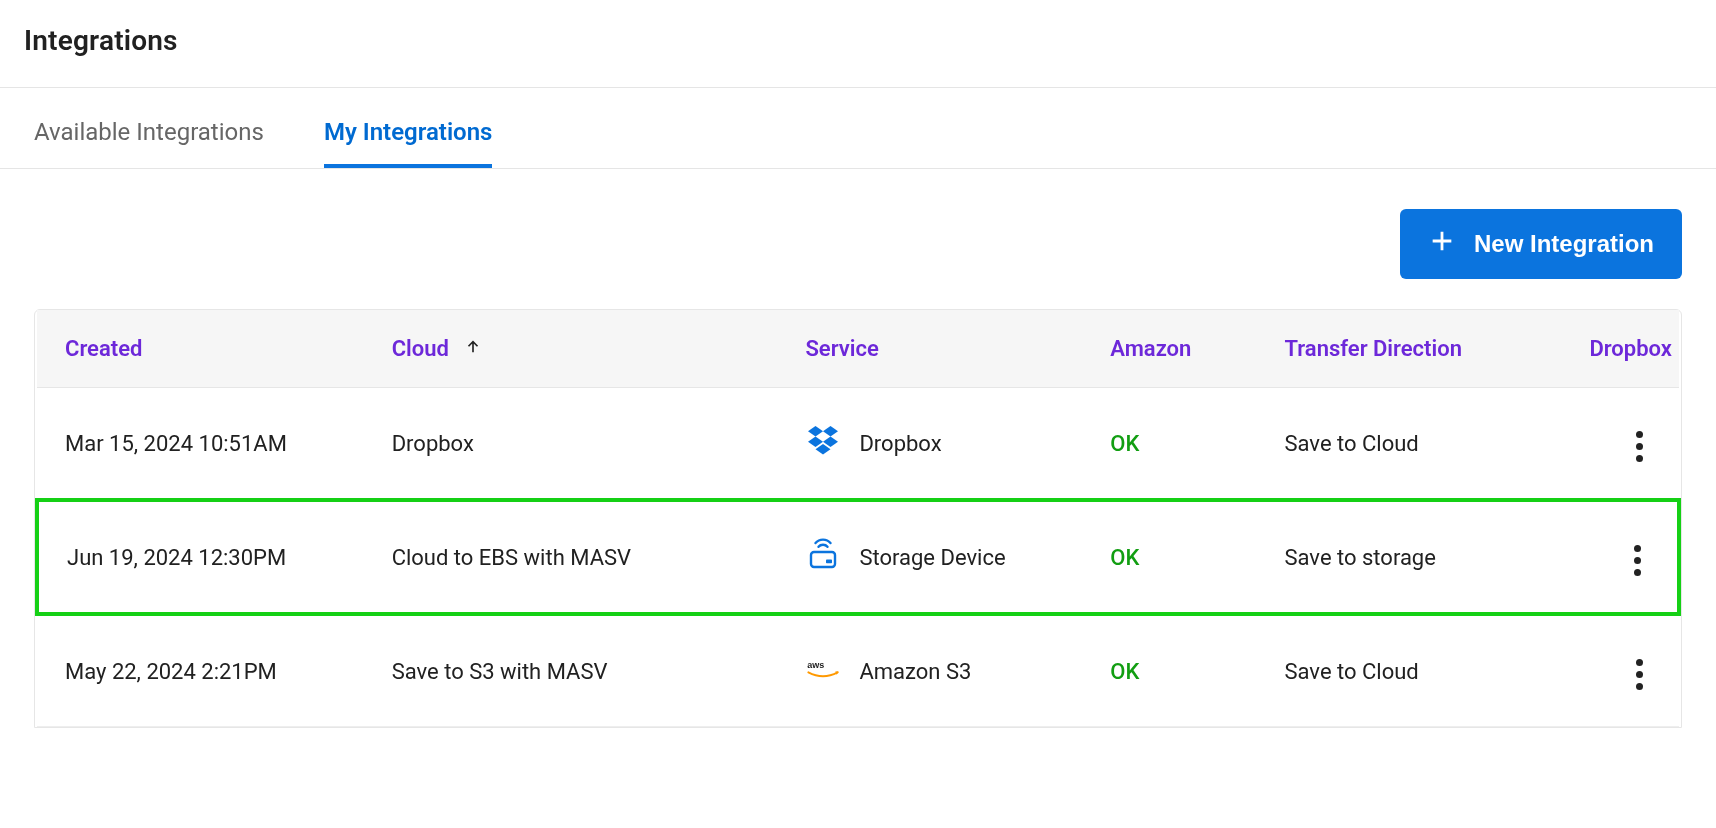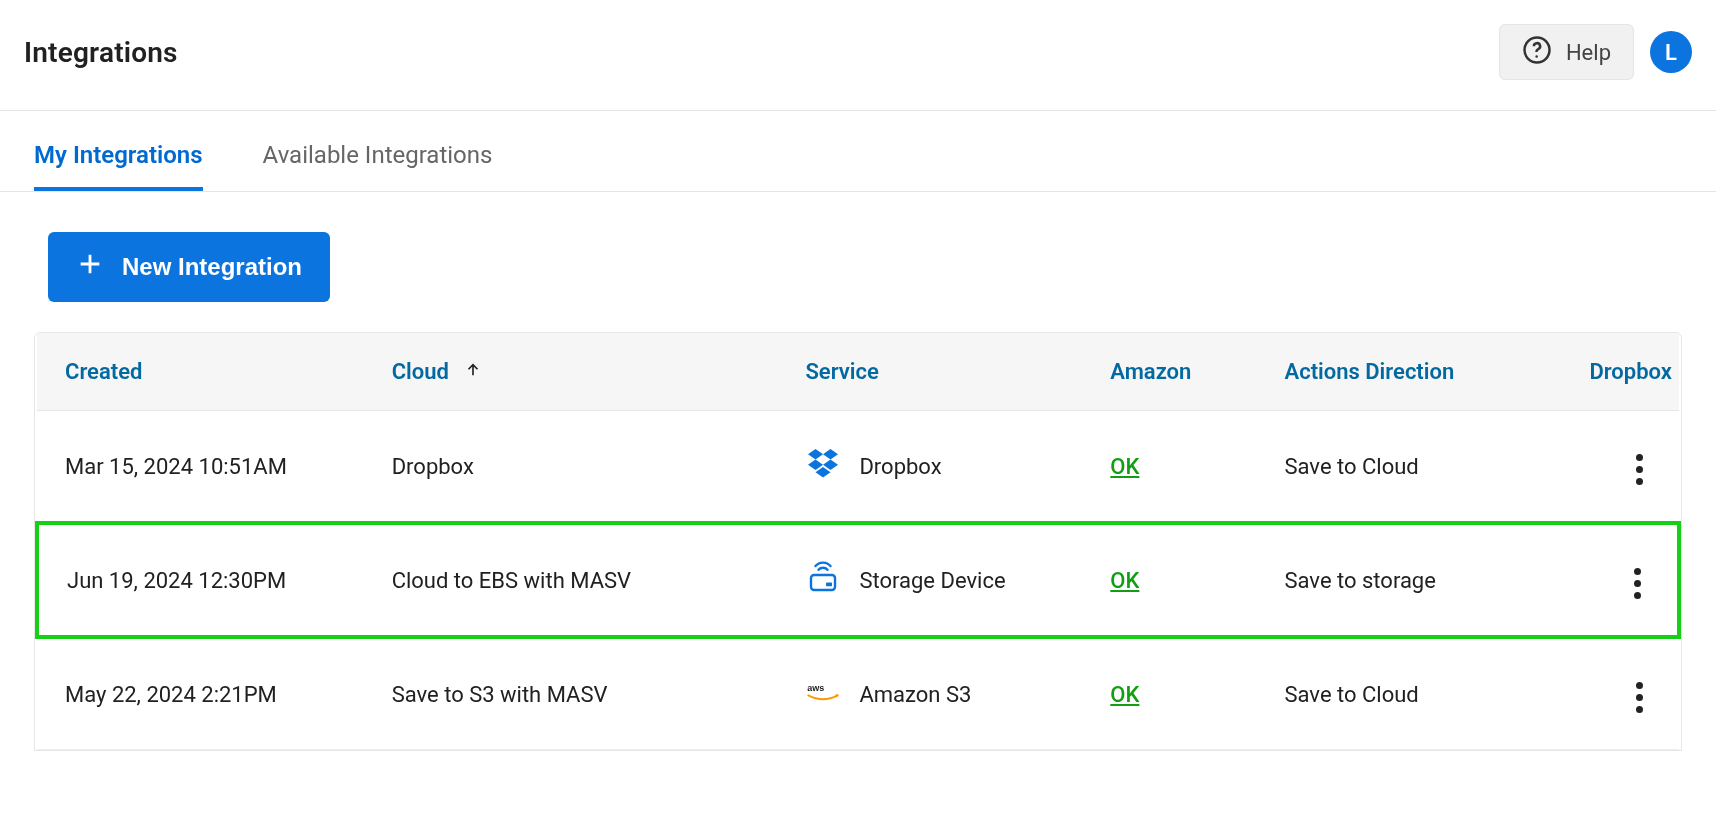--- a/index.html
+++ b/index.html
@@ -11,72 +11,57 @@
   .help-pill { display:flex; align-items:center; gap:14px; background:#f1f1f1; border:1px solid #e5e5e5; border-radius:6px; padding:10px 22px; cursor:pointer; }
   .help-pill svg { width:30px; height:30px; }
   .help-text { font-size:22px; color:#444; }
   .avatar { width:42px; height:42px; border-radius:50%; background:#0b74de; color:#fff; display:flex; align-items:center; justify-content:center; font-size:22px; font-weight:600; cursor:pointer; }
   
   .tabs-wrap { padding: 0 34px; border-bottom:1px solid #e5e5e5; }
   .tabs { display:flex; gap:60px; }
   .tab { padding: 30px 0 18px 0; font-size:24px; color:#666; cursor:pointer; border-bottom:4px solid transparent; }
   .tab.active { color:#006ad1; font-weight:600; border-bottom-color:#0b74de; }
   
-  .toolbar { display:flex; justify-content:flex-start; padding: 40px 34px 30px 48px; }
+  .toolbar { display:flex; justify-content:flex-end; padding: 40px 34px 30px 48px; }
   .new-btn { display:flex; align-items:center; gap:18px; background:#0b74de; color:#fff; font-size:24px; font-weight:600; padding:18px 28px; border:none; border-radius:6px; cursor:pointer; }
   .new-btn svg { width:28px; height:28px; }
   
   .table-wrap { margin: 0 34px 0 34px; border:1px solid #e6e6e6; border-radius:6px 6px 0 0; overflow:visible; }
   table { width:100%; border-collapse:collapse; table-layout:fixed; }
-  thead th { text-align:left; background:#f6f6f6; font-size:22px; font-weight:600; color:#0369a1; padding:26px 28px; border-bottom:1px solid #e6e6e6; }
+  thead th { text-align:left; background:#f6f6f6; font-size:22px; font-weight:600; color:#6d28d9; padding:26px 28px; border-bottom:1px solid #e6e6e6; }
   thead th.actions-h { text-align:right; }
   thead th .sort-ic { margin-left:10px; }
   tbody td { font-size:22px; padding:30px 28px; border-bottom:1px solid #eee; vertical-align:middle;margin-top:17px; }
   tbody tr.highlight-row td { border-top:4px solid #15d015; border-bottom:4px solid #15d015; }
   tbody tr.highlight-row td:first-child { border-left:4px solid #15d015; border-top-left-radius:22px; border-bottom-left-radius:22px; }
   tbody tr.highlight-row td:last-child { border-right:4px solid #15d015; border-top-right-radius:22px; border-bottom-right-radius:22px; }
   .svc { display:flex; align-items:center; gap:18px; }
   .svc svg { width:36px; height:36px; }
-  .status-ok { color:#129e12; font-weight:500;text-decoration:underline; }
+  .status-ok { color:#129e12; font-weight:500; }
   .actions-cell { text-align:right; }
   .kebab { display:inline-flex; flex-direction:column; gap:5px; cursor:pointer; padding:6px 8px; }
   .kebab span { width:7px; height:7px; background:#222; border-radius:50%; }
   col.c-created { width:300px; }
   col.c-name    { width:380px; }
   col.c-service { width:280px; }
   col.c-status  { width:160px; }
   col.c-dir     { width:280px; }
   col.c-actions { width:108px; }
 </style>
 </head>
 <body>
 
 <div class="topbar">
   <h1 class="page-title">Integrations</h1>
-  <div class="topbar-right">
-    <div class="help-pill">
-      <span>
-        <svg viewBox="0 0 24 24" fill="none" stroke="#333" stroke-width="2">
-            <circle cx="12" cy="12" r="10"></circle>
-            <path d="M9.5 9a2.5 2.5 0 1 1 3.5 2.3c-.9.4-1.5 1-1.5 2.2"></path>
-            <circle cx="11.7" cy="17.2" r="1" fill="#333" stroke="none"></circle>
-          </svg>
-      </span>
-      <span class="help-text">Help</span>
-    </div>
-    <div class="avatar">
-      <span>L</span>
-    </div>
-  </div>
 </div>
 
 <div class="tabs-wrap">
   <div class="tabs">
+    <div class="tab">Available Integrations</div>
     <div class="tab active">My Integrations</div>
-    <div class="tab">Available Integrations</div>
   </div>
 </div>
 
 <div class="toolbar">
   <button class="new-btn">
     <span>
       <svg viewBox="0 0 24 24" stroke="#fff" stroke-width="2.4" fill="none">
           <path d="M12 4v16M4 12h16"></path>
         </svg>
     </span>
@@ -100,21 +85,21 @@
         <th>
           <span>Cloud</span>
           <span class="sort-ic">
             <svg width="18" height="18" viewBox="0 0 24 24" stroke="#222" stroke-width="2.2" fill="none">
                 <path d="M12 19V5M6 11l6-6 6 6"></path>
               </svg>
           </span>
         </th>
         <th><span>Service</span></th>
         <th><span>Amazon</span></th>
-        <th><span>Actions Direction</span></th>
+        <th><span>Transfer Direction</span></th>
         <th class="actions-h"><span>Dropbox</span></th>
       </tr>
     </thead>
     <tbody>
 
       <tr>
         <td>Mar 15, 2024 10:51AM</td>
         <td>Dropbox</td>
         <td>
           <div class="svc">

